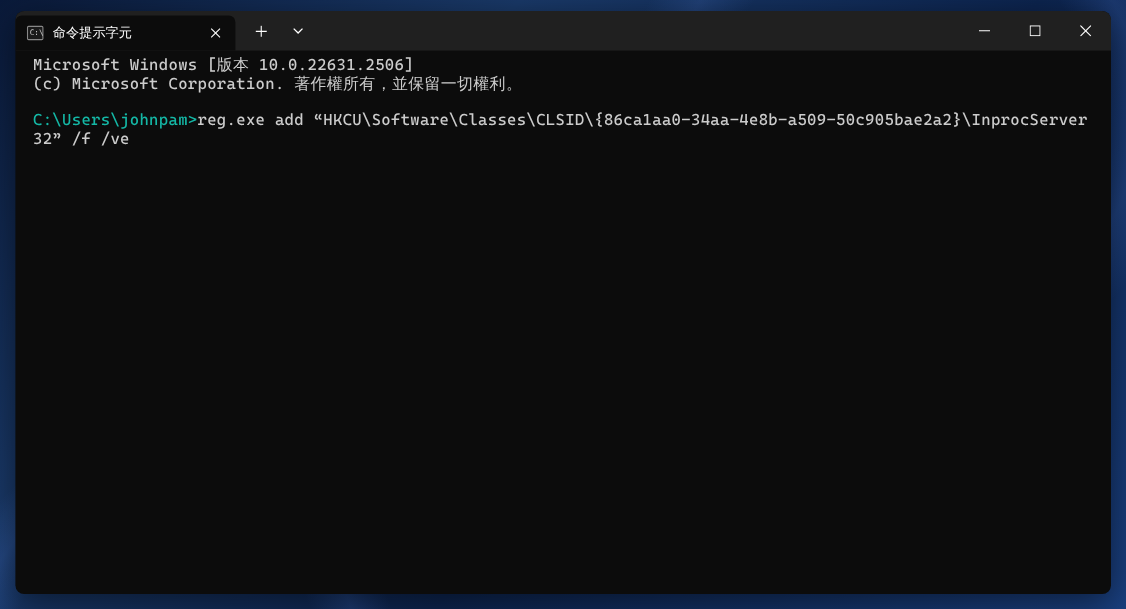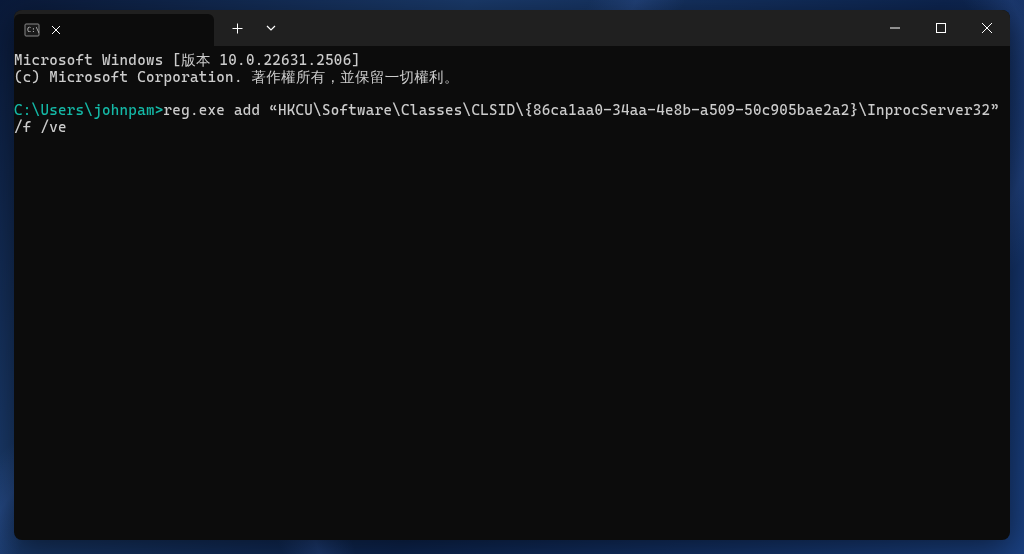--- a/index.html
+++ b/index.html
@@ -129,21 +129,21 @@
       width: 46px;
       display: flex;
       align-items: center;
       justify-content: center;
       color: #ffffff;
       cursor: pointer;
     }
 
     .terminal-content {
       flex: 1;
-      padding: 6px 0;
+      padding: 6px 16px;
       font-family: "Cascadia Mono", "Consolas", monospace;
       font-size: 14.5px;
       line-height: 1.15;
       color: #cccccc;
       white-space: pre-wrap;
       word-break: break-all;
       letter-spacing: 0.3px;
     }
 
     .terminal-line {
@@ -162,20 +162,21 @@
 
 <div class="terminal-window">
   <div class="titlebar">
     <div class="tab">
       <span class="tab-icon">
         <svg width="16" height="16" viewBox="0 0 16 16">
           <rect x="1" y="2" width="14" height="12" rx="1" fill="#1a1a1a" stroke="#888" stroke-width="1"></rect>
           <text x="3" y="10" font-size="7" fill="#ccc" font-family="monospace">C:\</text>
         </svg>
       </span>
+      <span class="tab-title">命令提示字元</span>
       <span class="tab-close">
         <svg width="10" height="10" viewBox="0 0 10 10">
           <line x1="1" y1="1" x2="9" y2="9" stroke="#ffffff" stroke-width="1"></line>
           <line x1="9" y1="1" x2="1" y2="9" stroke="#ffffff" stroke-width="1"></line>
         </svg>
       </span>
     </div>
     <div class="tab-controls">
       <div class="tab-btn">
         <svg width="11" height="11" viewBox="0 0 11 11">

